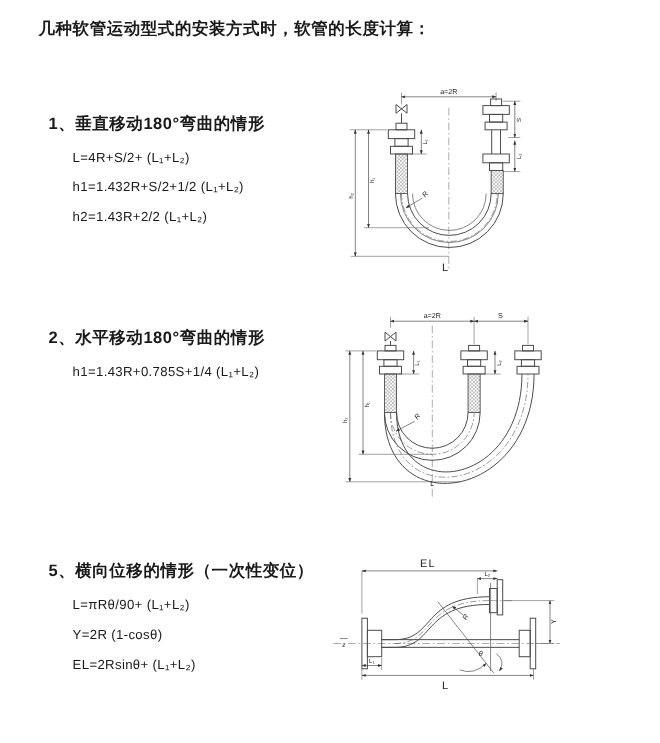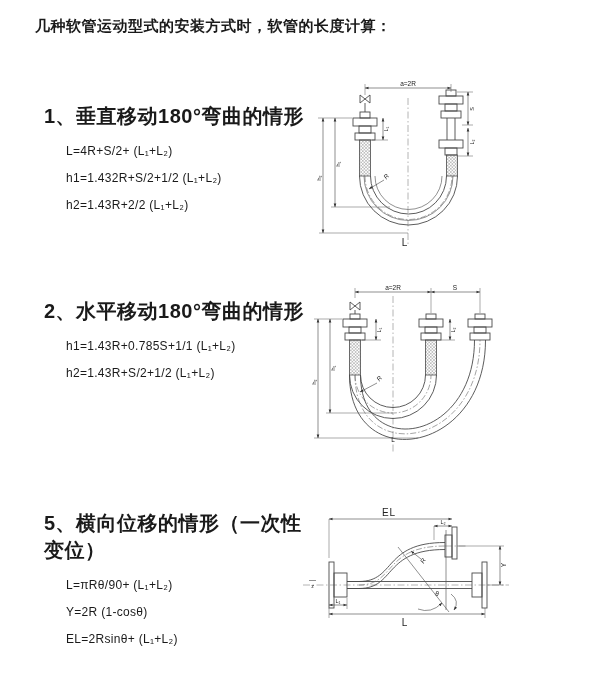--- a/index.html
+++ b/index.html
@@ -1,20 +1,20 @@
 <!DOCTYPE html>
 <html><head>
 <meta charset="utf-8">
 <style>
   html,body{margin:0;padding:0;}
   body{width:600px;height:675px;background:#ffffff;position:relative;overflow:hidden;
        font-family:"Liberation Sans","DejaVu Sans",sans-serif;color:#1a1a1a;}
   .page-title{position:absolute;left:35px;top:17px;font-size:15px;font-weight:bold;letter-spacing:.5px;margin:0;}
   .sec{position:absolute;left:44px;width:270px;}
-  .sec h2{font-size:20px;font-weight:bold;margin:0 0 14px 0;letter-spacing:.5px;}
+  .sec h2{font-size:15px;font-weight:bold;margin:0 0 14px 0;letter-spacing:.5px;}
   .sec p.formula{font-size:12px;margin:0 0 13px 22px;letter-spacing:.3px;font-weight:normal;}
   .diag{position:absolute;}
   svg{display:block;}
   svg text{font-family:"Liberation Sans","DejaVu Sans",sans-serif;fill:#222;}
   .dlabel{font-size:6.5px;}
   .tiny{font-size:5.5px;}
   .biglabel{font-size:10px;letter-spacing:1px;}
   .ital{font-style:italic;}
   .ln{stroke:#4a4a4a;stroke-width:.9;fill:none;}
   .thin{stroke:#555;stroke-width:.65;fill:none;}
@@ -120,22 +120,21 @@
     <line class="dim" x1="74" y1="104" x2="59" y2="113" marker-end="url(#ar1)"></line>
     <text class="dlabel ital" transform="rotate(-50 78 102)" x="78" y="102" text-anchor="middle">R</text>
   </g>
 
   <text class="biglabel" x="95" y="170" text-anchor="middle">L</text>
 </svg>
 </div>
 
 <div class="sec" style="top:298px;">
   <h2>2、水平移动180°弯曲的情形</h2>
-  <p class="formula">h1=1.43R+0.785S+1/1 (L₁+L₂)</p>
-  <p class="formula">h2=1.43R+S/2+1/2 (L₁+L₂)</p>
+  <p class="formula">h1=1.43R+0.785S+1/4 (L₁+L₂)</p>
 </div>
 
 <div class="diag" style="left:306px;top:280px;">
 <svg width="218" height="182" viewBox="0 0 218 182">
   <defs>
     <marker id="ar2" viewBox="0 0 10 10" refX="9" refY="5" markerWidth="6.5" markerHeight="6.5" orient="auto-start-reverse">
       <path d="M0 1.6 L9.5 5 L0 8.4 z"></path>
     </marker>
     <pattern id="br2" width="3.2" height="3.2" patternUnits="userSpaceOnUse">
       <path d="M0 3.2 L3.2 0 M0 0 L3.2 3.2" stroke="#8a8a8a" stroke-width="0.45"></path>

